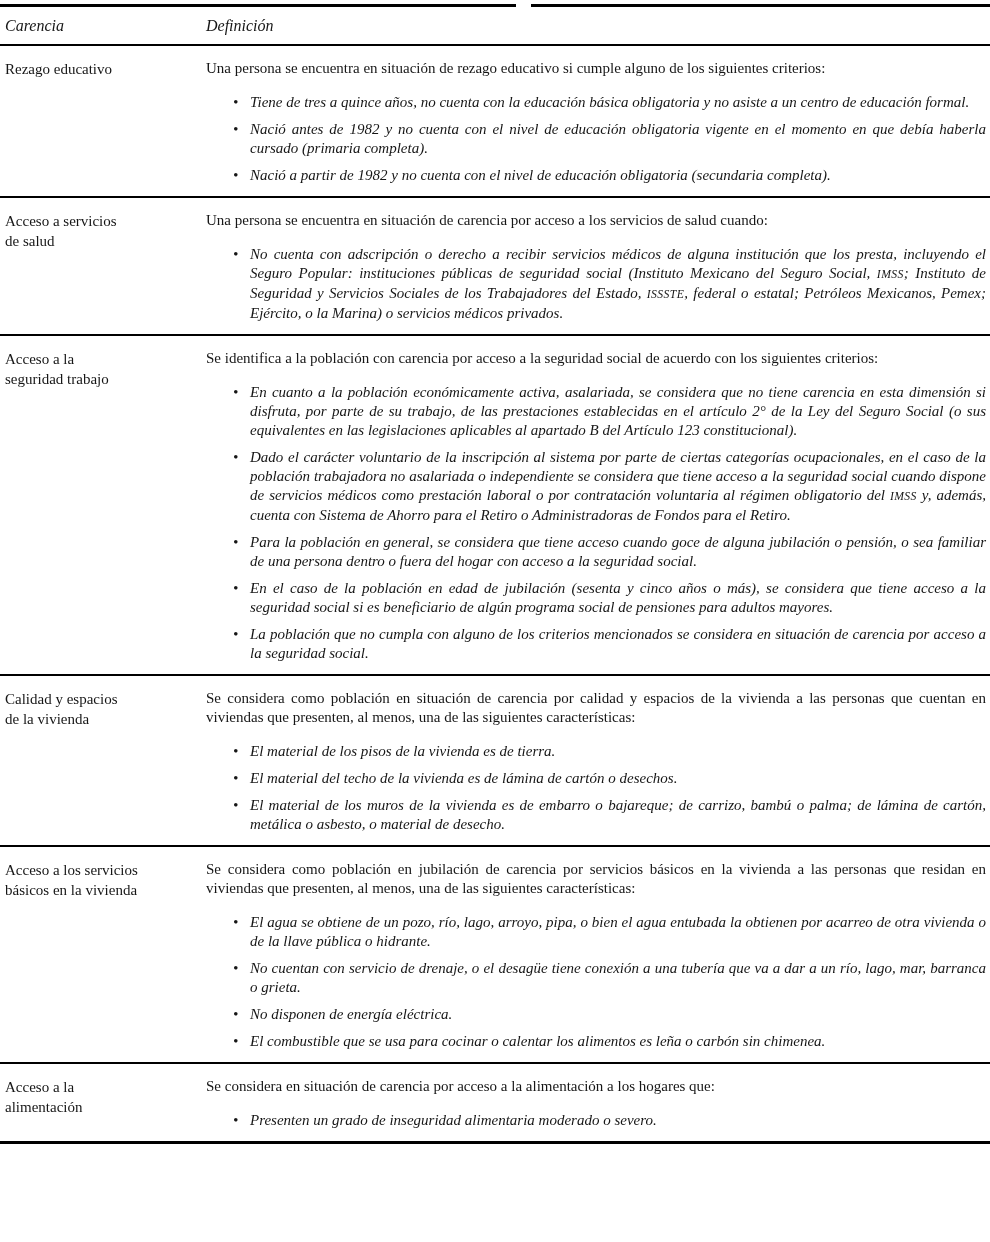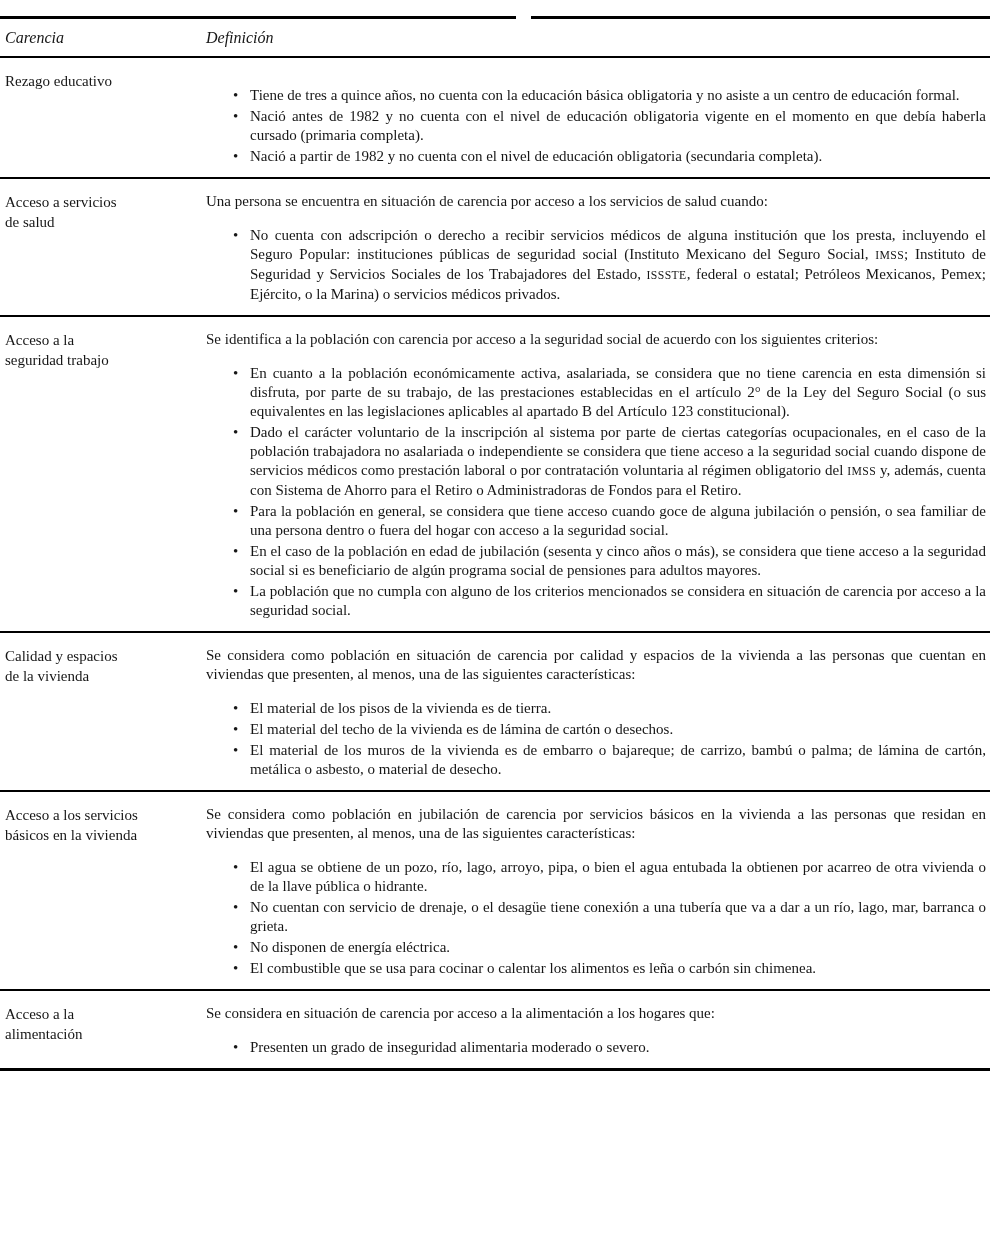--- a/index.html
+++ b/index.html
@@ -10,21 +10,21 @@
     height: 1242px;
     overflow: hidden;
   }
   .page {
     position: relative;
     width: 990px;
     height: 878px;
     box-sizing: border-box;
     font-family: "Liberation Serif", "DejaVu Serif", serif;
     color: #161616;
-    padding-top: 16px;
+    padding-top: 4px;
   }
   
   .toprule { display: flex; }
   .toprule .seg { height: 3px; background: #000; }
   .toprule .seg.left  { width: 516px; }
   .toprule .seg.right { flex: 1; margin-left: 15px; }
   .headrule  { height: 2px; background: #000; }
   .divider   { height: 2px; background: #000; }
   .bottomrule{ height: 3px; background: #000; }
 
@@ -45,21 +45,22 @@
     flex: 1;
     font-size: 15px; line-height: 19px;
     padding-right: 4px;
   }
   .intro { margin: 0; text-align: justify; }
   .bullets { margin: 15px 0 0 0; padding: 0; list-style: none; }
   .bullets li {
     position: relative;
     padding-left: 44px;
     text-align: justify;
-    margin-top: 2px;
+    margin-top: 8px;
+    font-style: italic;
   }
   .bullets li::before {
     content: "\2022";
     position: absolute;
     left: 27px;
     top: 0;
   }
   .sc { font-size: 0.78em; letter-spacing: 0.4px; }
 </style>
 </head>
@@ -78,20 +79,21 @@
   </div>
 
   <div class="headrule"></div>
 
   <div id="rows">
   <div class="row">
     <div class="cell-label">
           <div>Rezago educativo</div>
         </div>
     <div class="cell-def">
+      <p class="intro">Una persona se encuentra en situación de rezago educativo si cumple alguno de los siguientes criterios:</p>
       <ul class="bullets">
             <li>Tiene de tres a quince años, no cuenta con la educación básica obligatoria y no asiste a un centro de educación formal.</li>
             <li>Nació antes de 1982 y no cuenta con el nivel de educación obligatoria vigente en el momento en que debía haberla cursado (primaria completa).</li>
             <li>Nació a partir de 1982 y no cuenta con el nivel de educación obligatoria (secundaria completa).</li>
           </ul>
     </div>
   </div>
   <div class="divider"></div>
 
   <div class="row">

